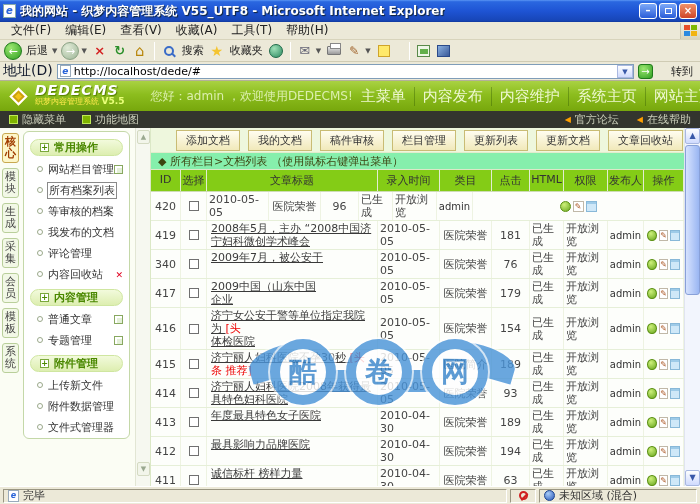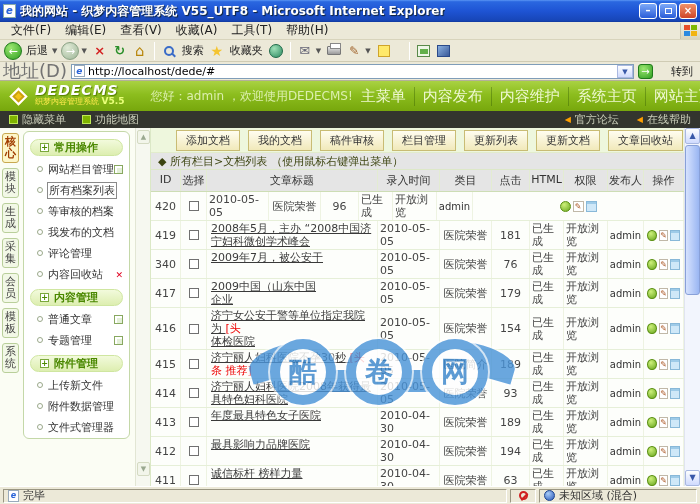--- a/index.html
+++ b/index.html
@@ -45,21 +45,21 @@
   .print-ic { width:14px; height:9px; background:linear-gradient(#e8e8e8,#9a9a9a); border:1px solid #777; border-radius:1px; position:relative; }
   .print-ic::before { content:""; position:absolute; top:-4px; left:2px; width:9px; height:4px; background:#fff; border:1px solid #888; }
   .edit-ic { color:#a0622a; font-size:12px; }
   .note-ic { width:12px; height:12px; background:#ffe96a; border:1px solid #cfa42a; }
   .ext1-ic { width:13px; height:12px; background:#eef6e6; border:1px solid #5a8a4a; position:relative; }
   .ext1-ic::after { content:""; position:absolute; left:2px; bottom:2px; width:8px; height:5px; background:#63b04a; }
   .ext2-ic { width:13px; height:12px; background:linear-gradient(135deg,#8ab0e0,#3a5a9a); border:1px solid #2a4a8a; }
 
   
   .addressbar { height:19px; background:#ece9d8; border-bottom:1px solid #b4b09a; display:flex; align-items:center; padding:0 3px; gap:4px; }
-  .addr-label { color:#737373; font-size:18px; flex:none; }
+  .addr-label { color:#0f172a; font-size:14px; flex:none; }
   .addr-field { flex:1; height:15px; background:#fff; border:1px solid #7f9db9; display:flex; align-items:center; padding-left:2px; }
   .addr-icon { width:11px; height:12px; background:#fff; border:1px solid #9ab; color:#2a64d8; font-size:9px; font-style:italic; font-weight:bold; line-height:10px; text-align:center; flex:none; }
   .addr-value { font-size:11px; color:#000; margin-left:3px; flex:1; white-space:nowrap; overflow:hidden; }
   .addr-drop { width:16px; height:13px; background:linear-gradient(#fdfefe,#cfdafe); border:1px solid #aab8e0; color:#3858a8; font-size:7px; text-align:center; line-height:12px; flex:none; }
   .go-btn { display:flex; align-items:center; gap:3px; flex:none; padding-right:4px; }
   .go-circle { width:15px; height:15px; border-radius:3px; background:radial-gradient(circle at 35% 30%,#9ce870,#2f9e22); border:1px solid #1e7a1a; color:#fff; font-size:10px; line-height:14px; text-align:center; }
   .go-label { font-size:11px; color:#222;margin-left:15px; }
 
   
   .banner { height:30px; background:linear-gradient(180deg,#a9d243 0%,#8cbd1e 45%,#77a70c 100%); display:flex; align-items:center; padding:0 8px; }
@@ -99,23 +99,23 @@
   .panel-ic { margin-left:auto; width:9px; height:9px; background:#e4f0d8; border:1px solid #88a860; box-shadow:inset 2px 2px 0 #fff; }
   .redx-ic { margin-left:auto; color:#e00020; font-size:9px; font-weight:bold; }
   .side-scroll { position:absolute; right:0; top:0; bottom:0; width:15px; background:#f6f8f0; border-left:1px solid #e2e6d4; }
   .ss-arrow { position:absolute; left:1px; width:13px; height:14px; background:#f2f5ea; border:1px solid #d4dac2; color:#9aa890; font-size:7px; text-align:center; line-height:13px; border-radius:2px; }
   .ss-up { top:2px; } .ss-down { bottom:10px; }
 
   
   .main { flex:1; display:flex; flex-direction:column; overflow:hidden; border-left:1px solid #dbe8c6; }
   .btnrow { height:24px; background:#eef7dd; display:flex; align-items:center; gap:8px; padding-left:25px; flex:none; }
   .act-btn { background:linear-gradient(#fffdf0,#f1e9ba); border:1px solid #c9bc74; padding:2px 9px; font-size:11px; color:#333; white-space:nowrap; }
-  .crumbrow { height:18px; background:#e5e5e5; border-top:1px solid #e2eccc; border-bottom:1px solid #dde8c8; display:flex; align-items:center; padding-left:7px; gap:4px; font-size:11px; color:#3c4410; flex:none; }
+  .crumbrow { height:18px; background:#86efac; border-top:1px solid #e2eccc; border-bottom:1px solid #dde8c8; display:flex; align-items:center; padding-left:7px; gap:4px; font-size:11px; color:#3c4410; flex:none; }
   .tablezone { flex:1; overflow:hidden; background:#fdfefb; }
-  .thead { display:flex; background:#e5e5e5; border-bottom:1px solid #cdddb5; color:#333; font-size:11px; }
+  .thead { display:flex; background:#84cc16; border-bottom:1px solid #cdddb5; color:#333; font-size:11px; }
   .th { padding:3px 1px; text-align:center; border-right:1px solid #e3ecd2; white-space:nowrap; overflow:hidden; }
   .trow { display:flex; border-bottom:1px solid #e6efd8; font-size:11px; align-items:stretch; }
   .td { padding:1px 2px; color:#444; border-right:1px solid #eef3e2; display:flex; align-items:center; justify-content:center; line-height:13px; overflow:hidden; }
   .td.tl { justify-content:flex-start; text-align:left; display:block; padding-left:4px; }
   .c-id{width:30px;flex:none} .c-sel{width:26px;flex:none} .c-title{width:171px;flex:none}
   .c-date{width:62px;flex:none} .c-cat{width:52px;flex:none} .c-hits{width:38px;flex:none}
   .c-html{width:34px;flex:none} .c-perm{width:44px;flex:none} .c-auth{width:36px;flex:none} .c-ops{width:40px;flex:1}
   .tlink { color:#3a3a3a; text-decoration:underline; }
   .rtag { color:#ee0000; }
   .cbx { width:10px; height:10px; background:#fff; border:1px solid #707070; display:inline-block; }

